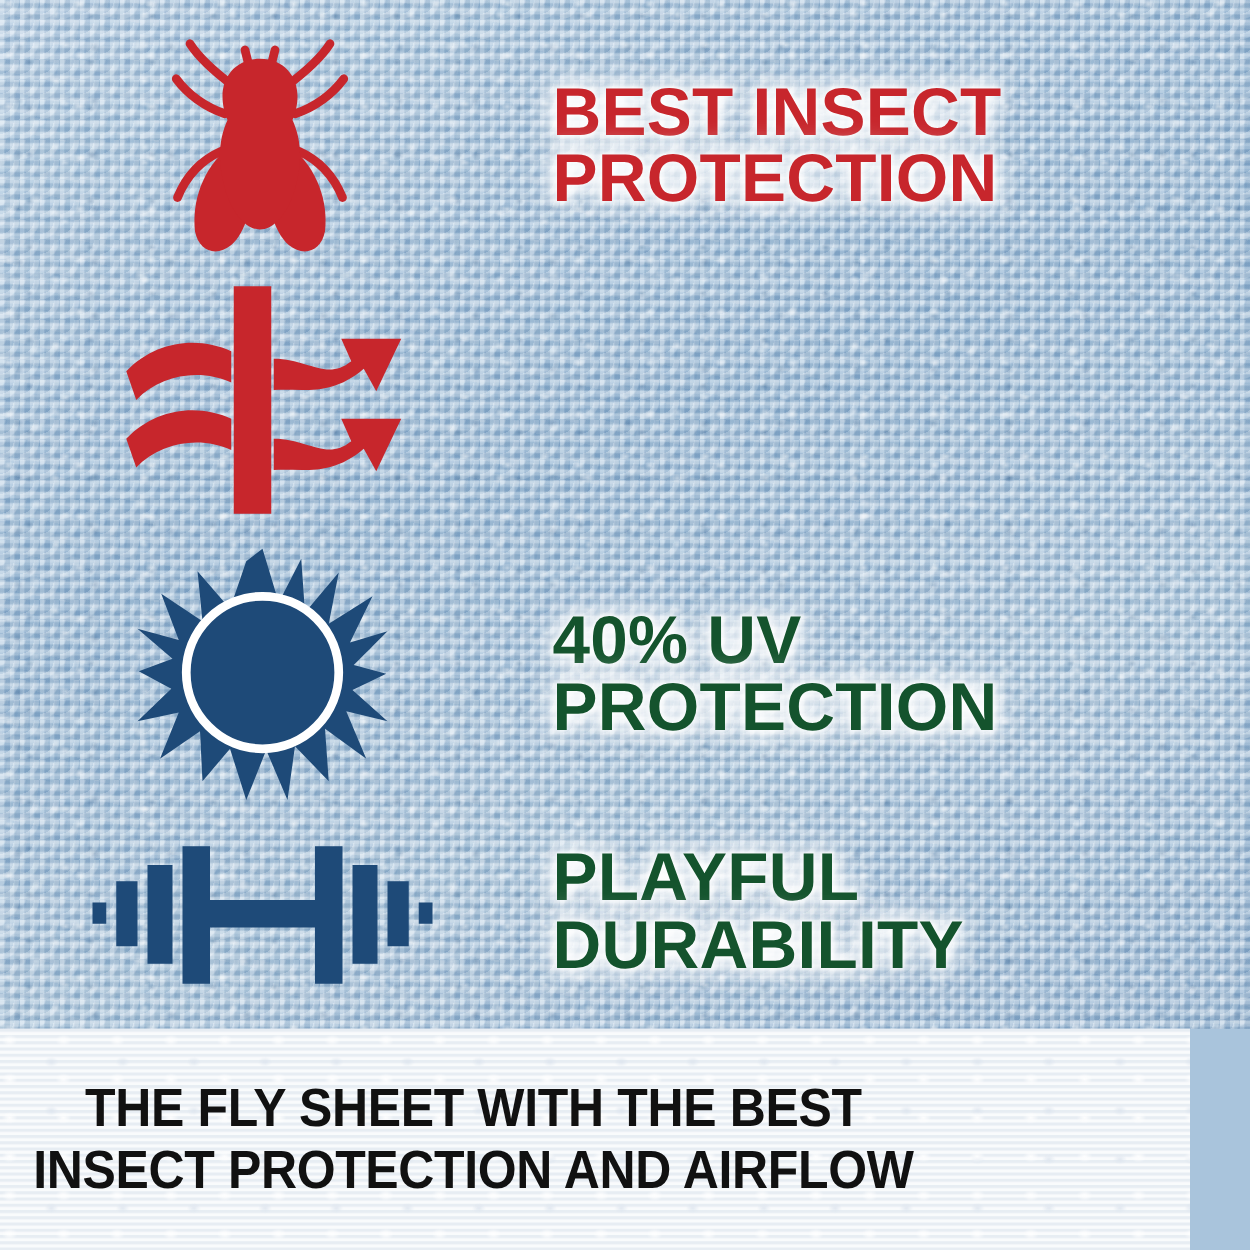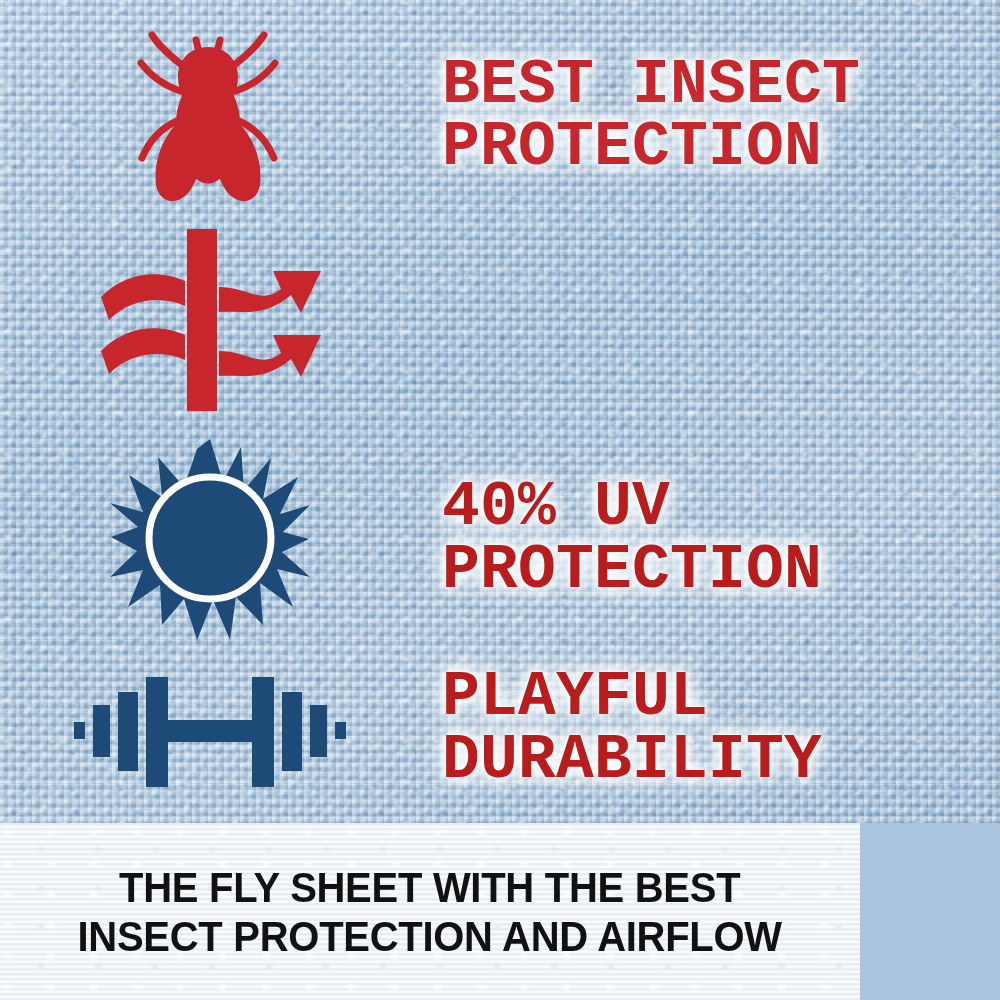--- a/index.html
+++ b/index.html
@@ -98,65 +98,64 @@
     align-items: center;
     justify-content: center;
     flex: 0 0 420px;
   }
   .text-cell {
     flex: 1 1 auto;
     padding-left: 22px;
   }
   .feature-title {
     margin: 0;
-    font-family: Liberation Mono, monospace;
+    font-family: Liberation Sans, sans-serif;
     font-weight: 700;
-    font-size: 63px;
+    font-size: 54px;
     line-height: 0.99;
     letter-spacing: 0.2px;
     white-space: pre-line;
   }
   .t-red {
     color: #c7262c;
     text-shadow:
       0 0 5px #ffffff, 0 0 10px #ffffff, 0 0 16px #ffffff,
       0 0 22px rgba(255,255,255,0.95), 0 0 30px rgba(255,255,255,0.75);
   }
   .t-navy {
-    color: #b91c1c;
+    color: #14532d;
     text-shadow:
       0 0 5px #ffffff, 0 0 10px #ffffff, 0 0 16px #ffffff,
       0 0 22px rgba(255,255,255,0.95), 0 0 30px rgba(255,255,255,0.75);
   }
 
   #row-insect  { top: 22px;  height: 190px; }
   #row-airflow { top: 222px; height: 195px; }
   #row-uv      { top: 432px; height: 215px; }
   #row-durab   { top: 652px; height: 155px; }
 
   
   .caption-band {
     position: absolute;
     left: 0;
     top: 823px;
-    width: 860px;
+    width: 952px;
     height: 177px;
     background-color: #f1f4f8;
     background-image:
       radial-gradient(ellipse 9px 7px at 18% 30%, rgba(255,255,255,0.9), rgba(255,255,255,0) 70%),
       radial-gradient(ellipse 8px 6px at 72% 68%, rgba(220,228,238,0.8), rgba(220,228,238,0) 70%),
       repeating-linear-gradient(0deg,
         rgba(255,255,255,0.6) 0px,
         rgba(255,255,255,0.6) 2px,
         rgba(225,232,240,0.6) 3px,
         rgba(225,232,240,0.6) 5px);
     background-size: 43px 31px, 57px 39px, 100% 5px;
     display: flex;
     align-items: center;
-    justify-content: center;
   }
   .caption-text {
     margin: 0;
     text-align: center;
     color: #111111;
     font-family: "Liberation Sans", sans-serif;
     font-weight: 700;
     font-size: 43px;
     line-height: 1.12;
     letter-spacing: -0.3px;

